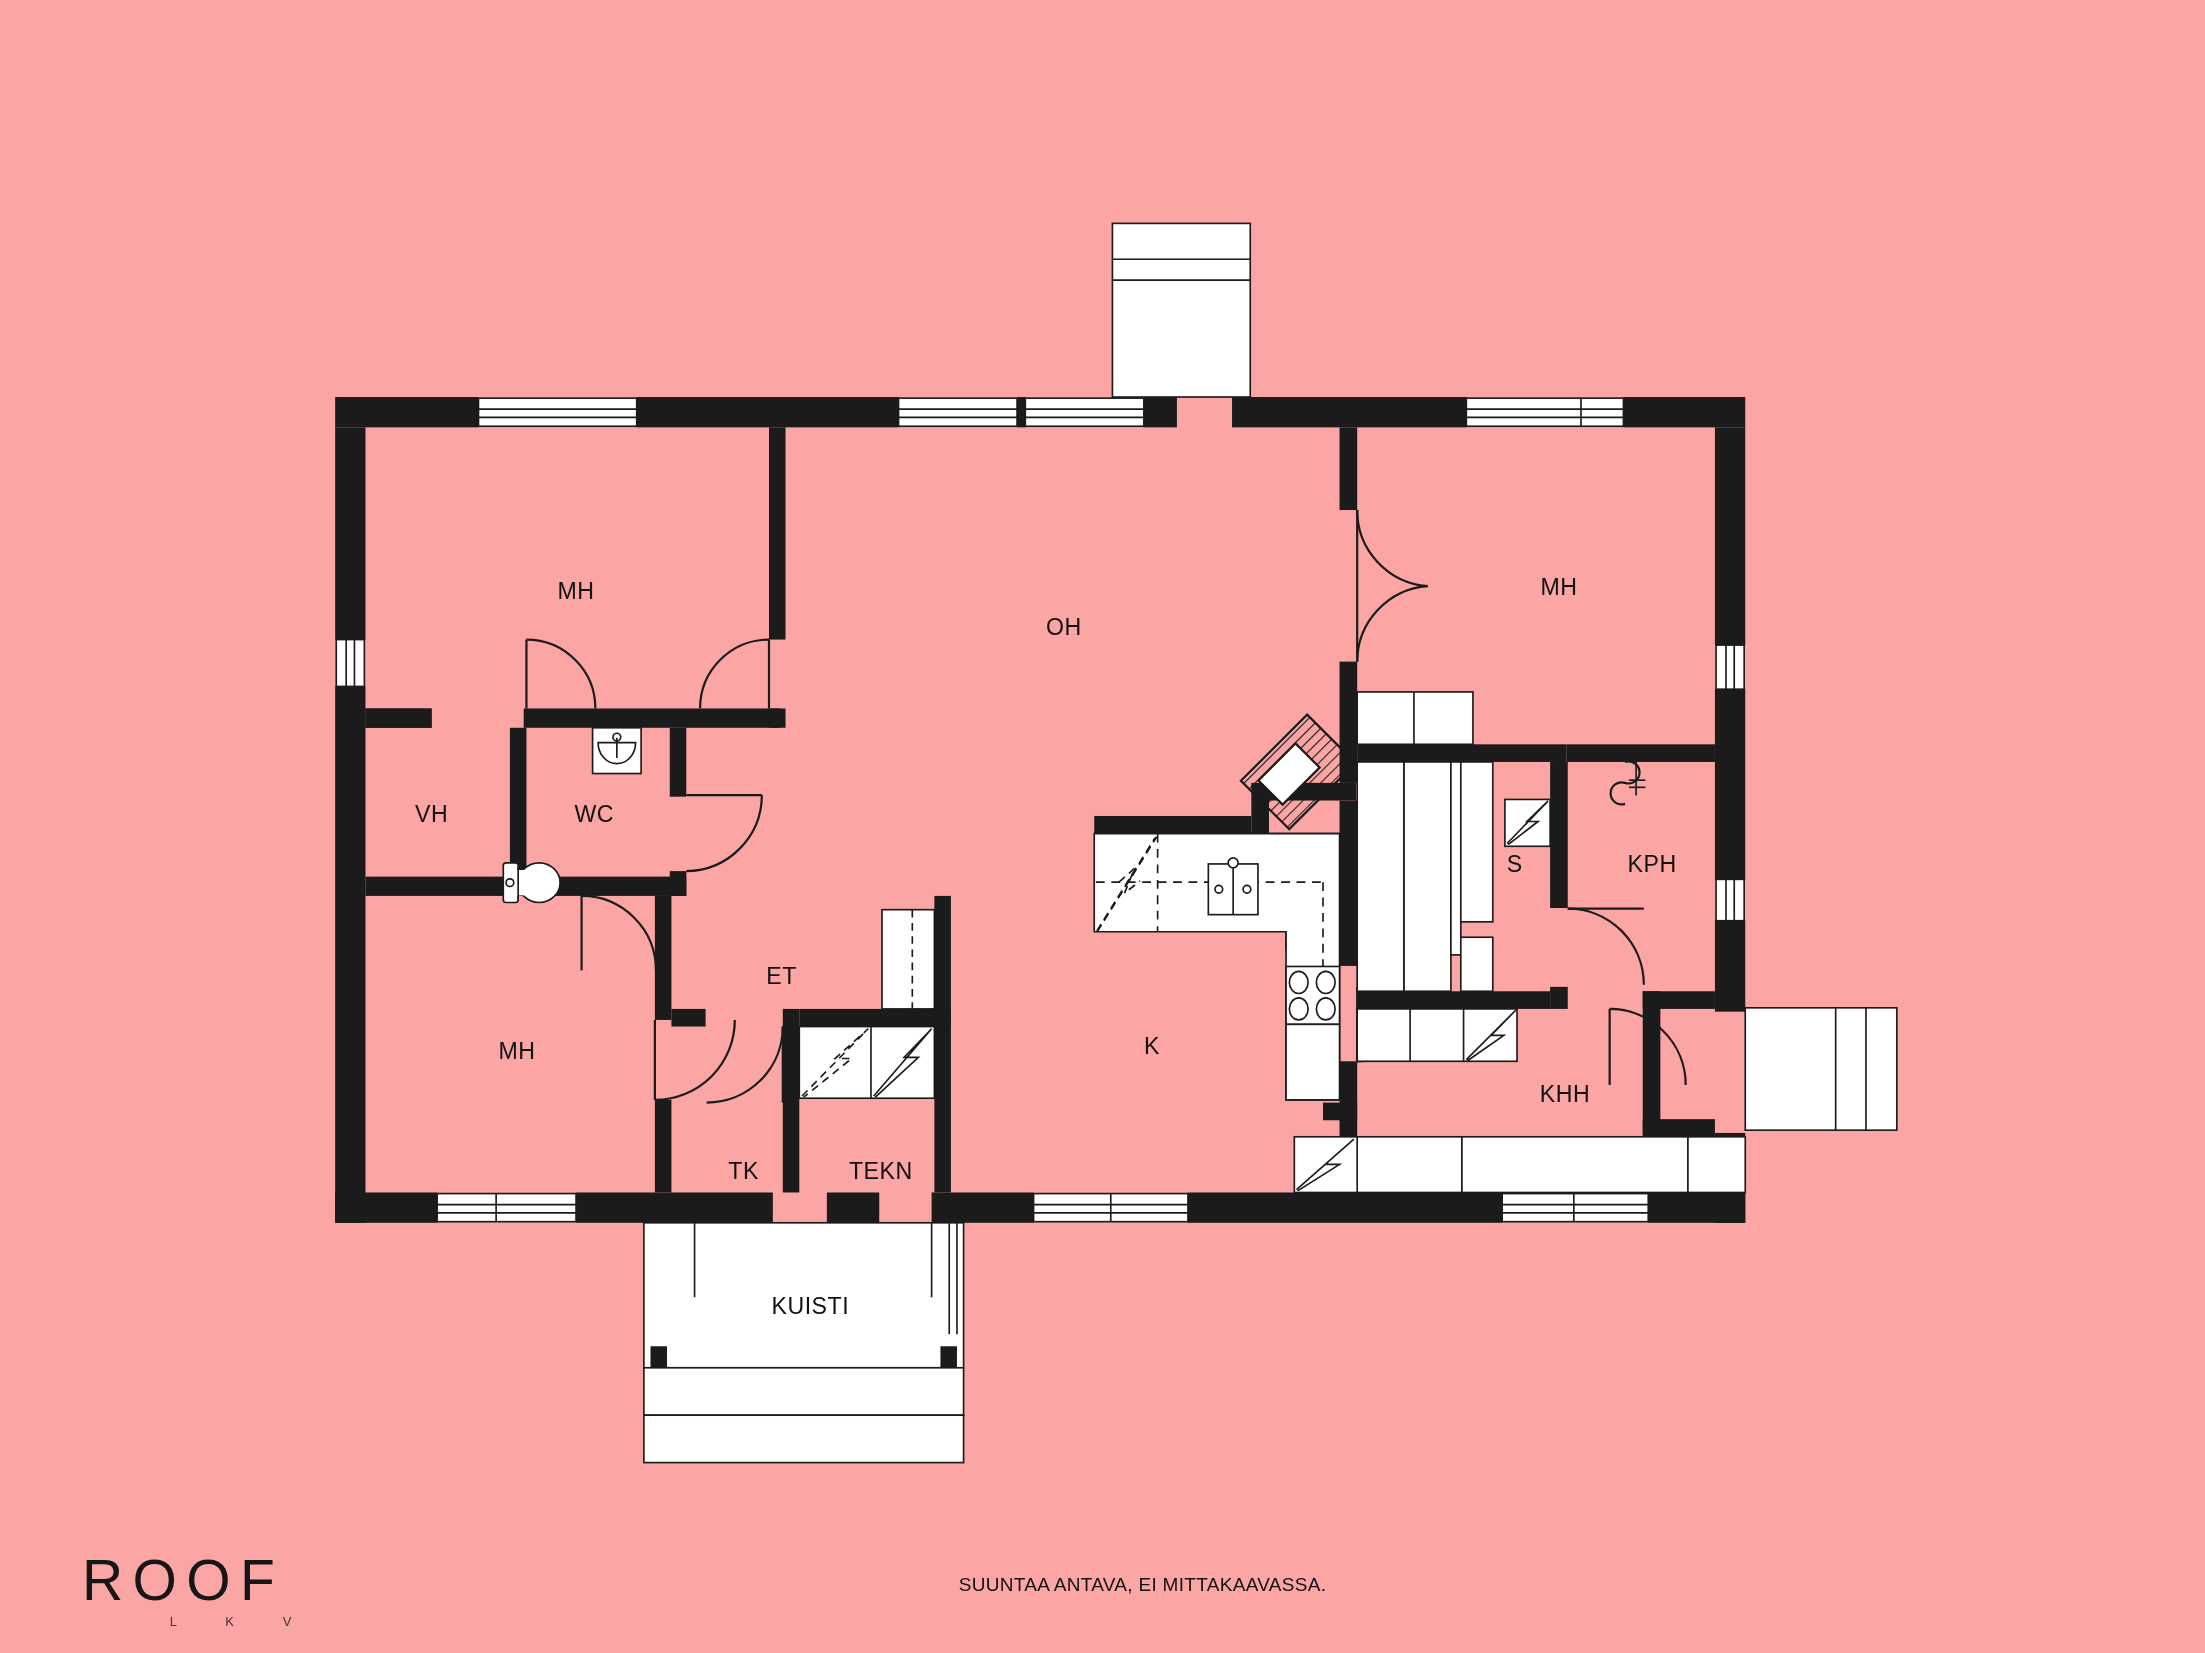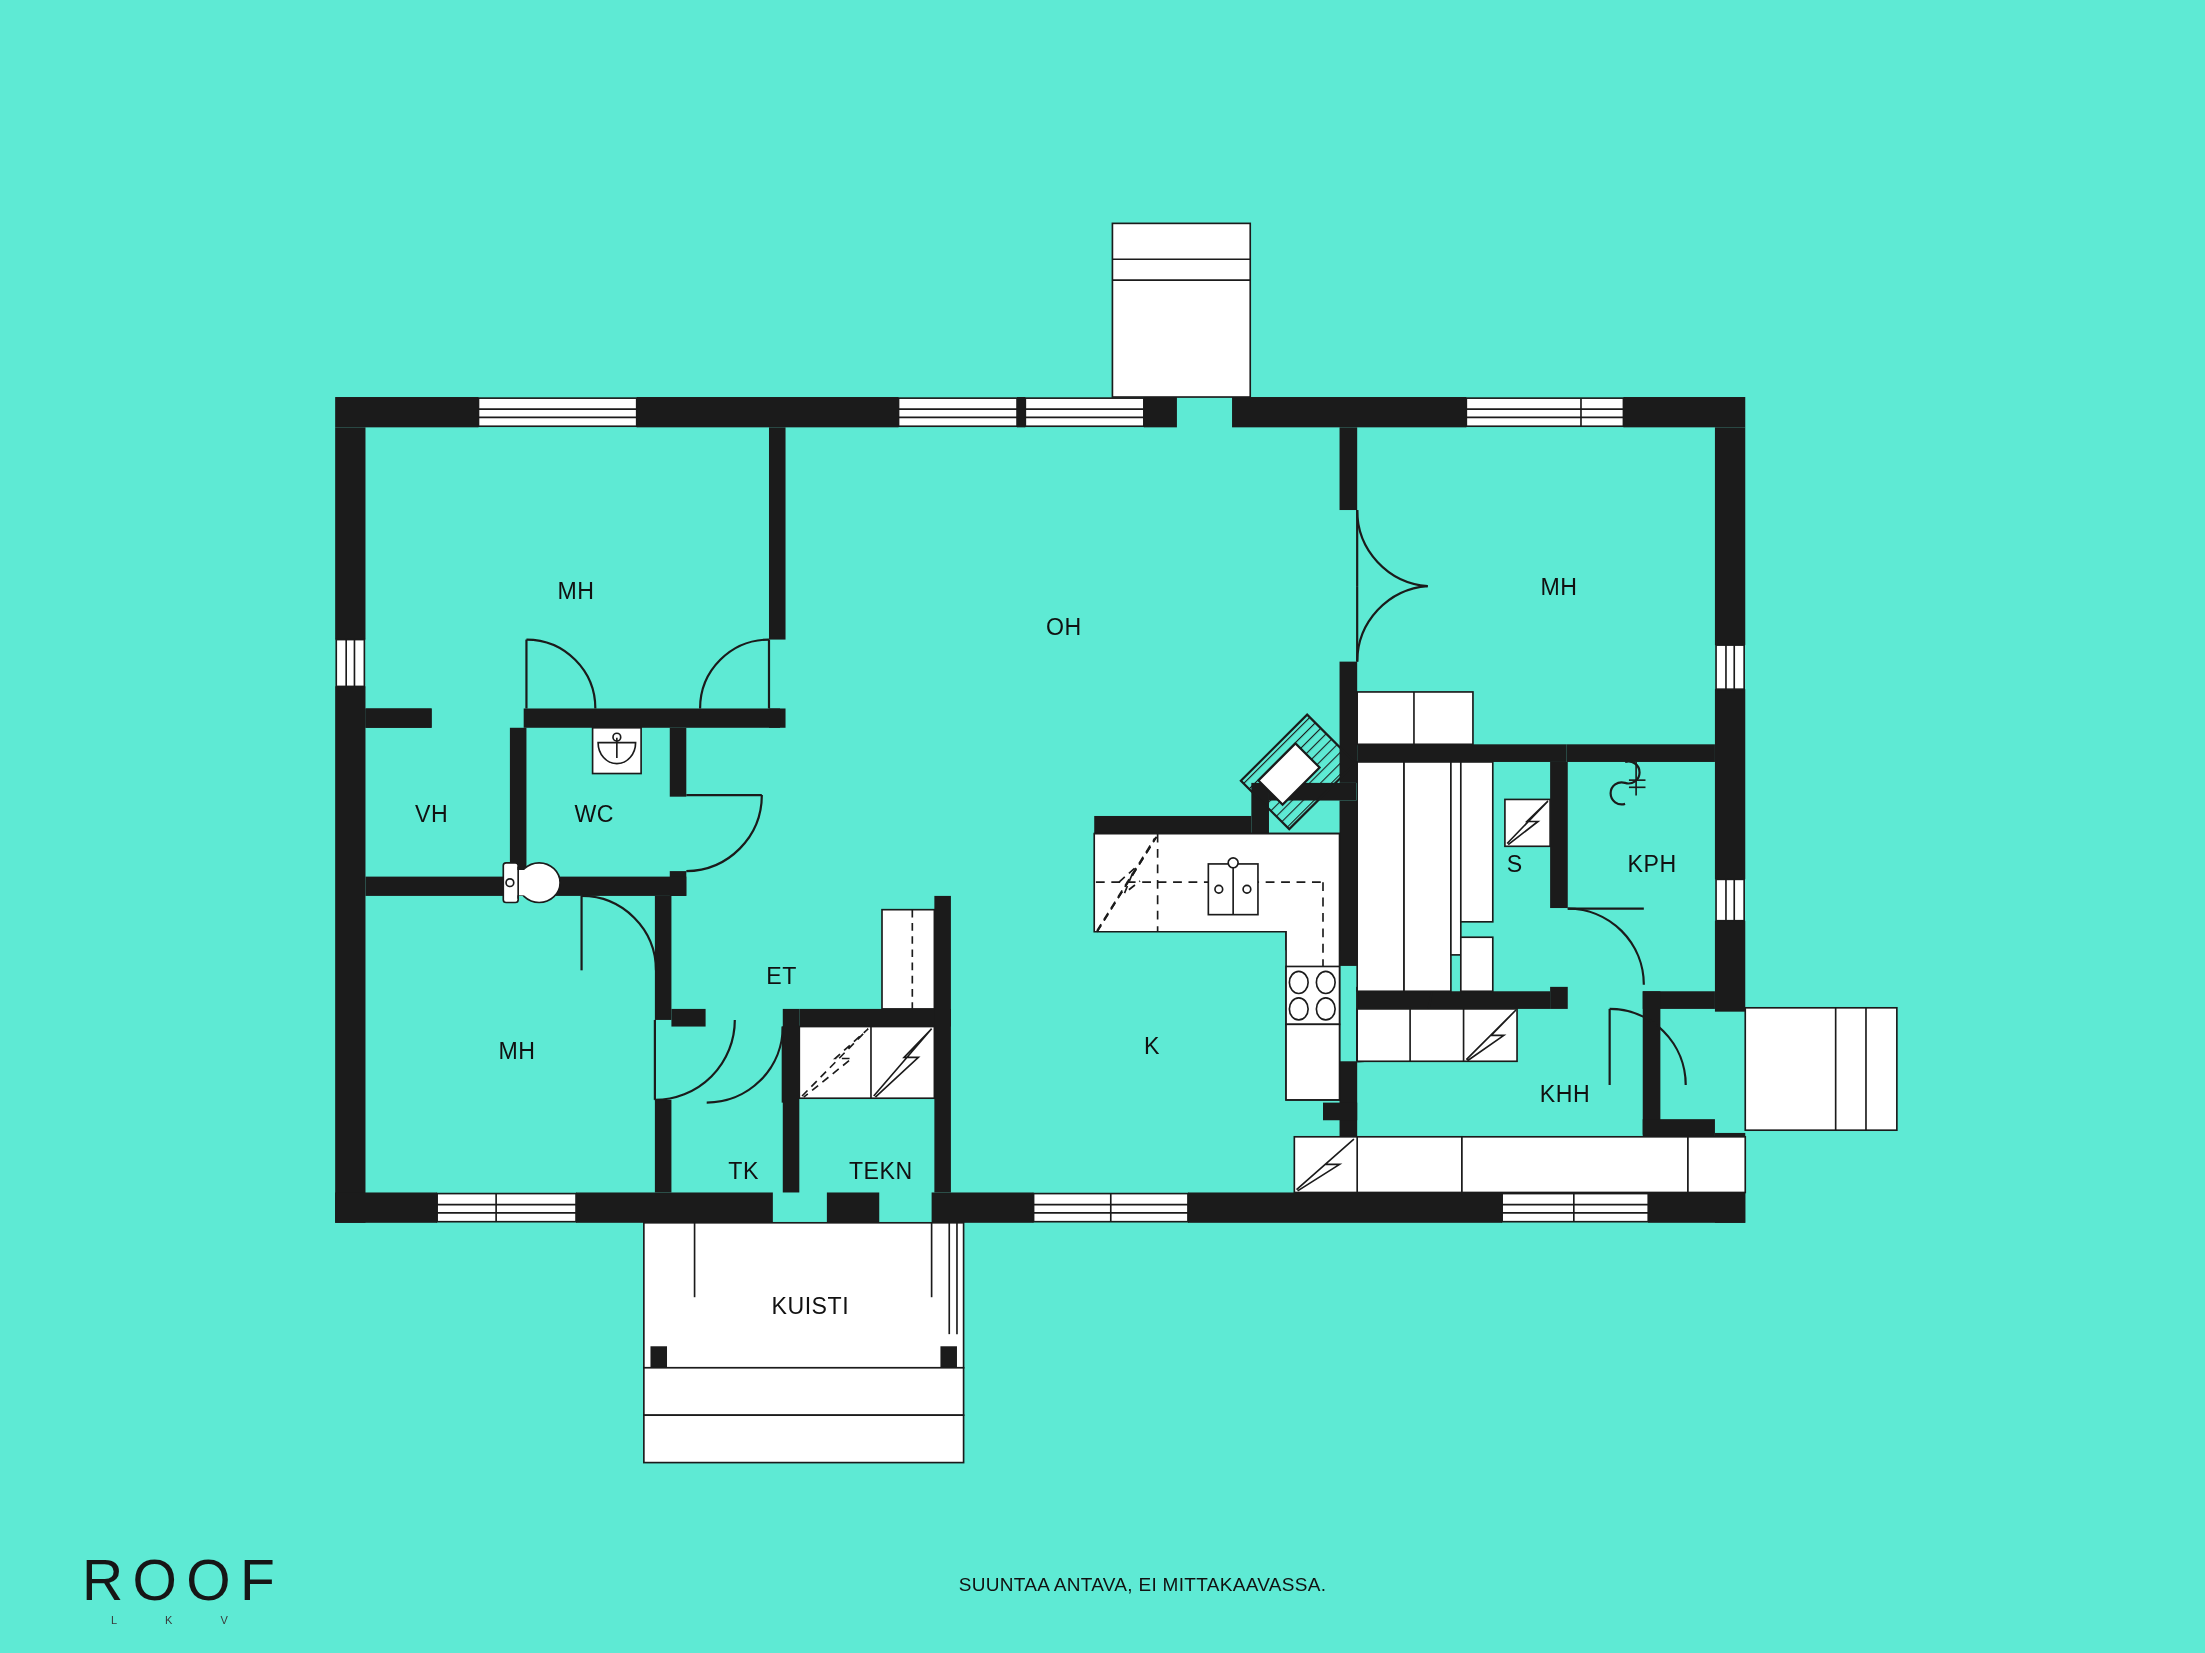--- a/index.html
+++ b/index.html
@@ -6,21 +6,21 @@
     margin: 0; padding: 0;
     background: #ffffff;
     width: 2205px; height: 1654px;
     overflow: hidden;
     font-family: "Liberation Sans", sans-serif;
   }
   #page {
     position: relative;
     width: 2205px;
     height: 1654px;
-    background: #5eead4;
+    background: #fca5a5;
   }
   #plan-svg {
     position: absolute;
     left: 0; top: 0;
     width: 2205px;
     height: 1654px;
     display: block;
   }
   .room-label {
     font-family: "Liberation Sans", sans-serif;
@@ -51,25 +51,26 @@
   #logo-main {
     font-family: "Liberation Sans", sans-serif;
     font-size: 57px;
     font-weight: 300;
     letter-spacing: 9.4px;
     color: #161616;
     line-height: 1;
   }
   #logo-sub {
     font-family: "Liberation Sans", sans-serif;
-    font-size: 11px;
+    font-size: 13px;
     letter-spacing: 22.6px;
     color: #3a3a3a;
     margin-top: 5px;
     margin-left: 29px;
+    text-align: right;
   }
 </style>
 </head>
 <body>
 
 <div id="page">
 
   <svg id="plan-svg" viewBox="0 0 4000 3000">
     <defs>
       <pattern id="hatch" width="14" height="14" patternTransform="rotate(0)" patternUnits="userSpaceOnUse">

